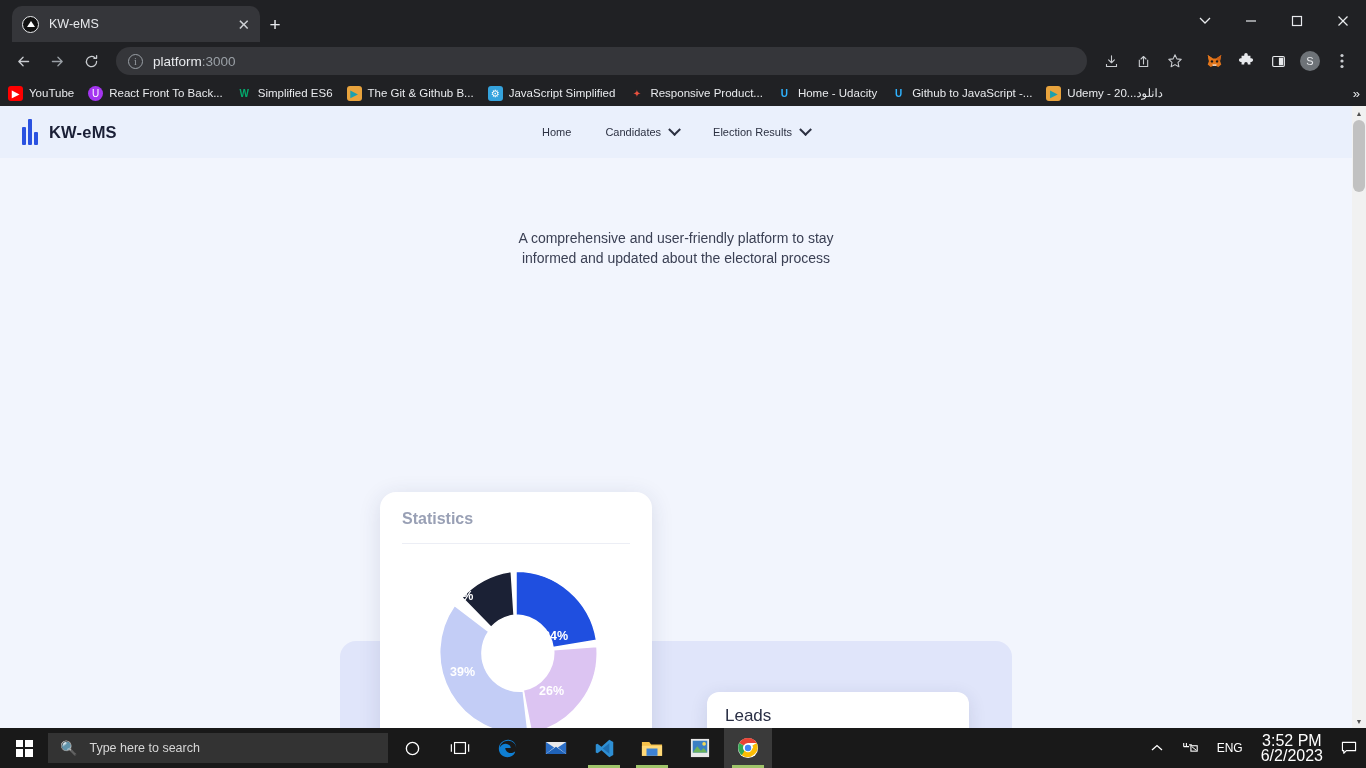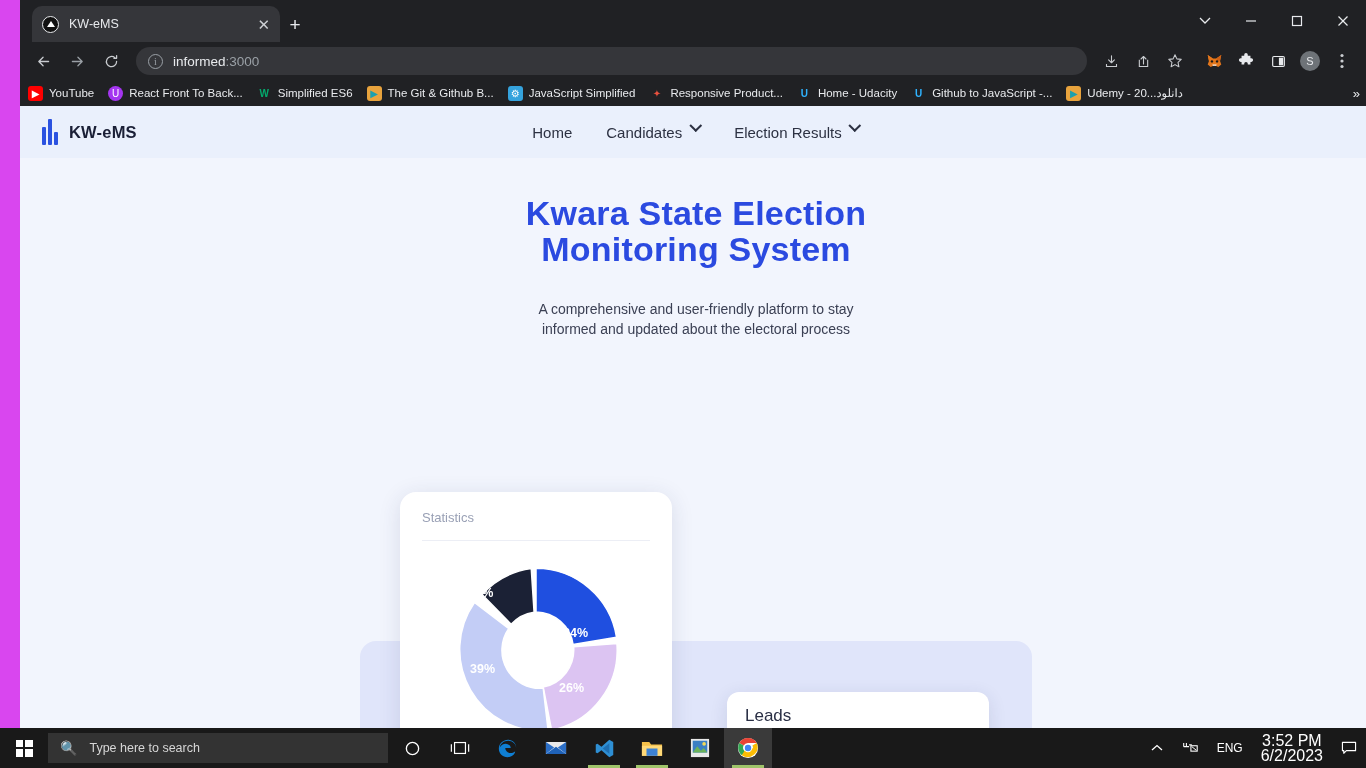--- a/index.html
+++ b/index.html
@@ -5,21 +5,21 @@
   * { box-sizing: border-box; margin: 0; padding: 0; }
   html, body {
     width: 1366px; height: 768px;
     overflow: hidden;
     font-family: "Liberation Sans", sans-serif;
     background: #000;
   }
   #screen { position: relative; width: 1366px; height: 768px; }
 
   
-  .browser { position: absolute; left:0; top:0; width:1366px; height:728px; background:#d946ef;padding-left:20px; }
+  .browser { position: absolute; left:0; top:0; width:1366px; height:728px; background:#d946ef; }
 
   
   .tabstrip { position: relative; height: 42px; background:#202124; }
   .tab {
     position:absolute; left:12px; top:6px; width:248px; height:36px;
     background:#35363a; border-radius:10px 10px 0 0;
     display:flex; align-items:center; padding: 0 10px;
   }
   .tab-fav {
     width:17px; height:17px; border-radius:50%;
@@ -81,21 +81,21 @@
     padding:0 22px; position:relative;
   }
   .brand { display:flex; align-items:center; }
   .brand-mark { display:flex; align-items:flex-end; height:26px; margin-right:9px; }
   .brand-mark i { display:block; width:4px; background:#2b52e0; border-radius:1px; margin-right:2px; }
   .brand-mark i:nth-child(1){ height:18px; }
   .brand-mark i:nth-child(2){ height:26px; }
   .brand-mark i:nth-child(3){ height:13px; }
   .brand-name { font-size:16.5px; font-weight:bold; color:#1a1f36; letter-spacing:.2px; }
   .navlinks { position:absolute; left:50%; transform:translateX(-50%); display:flex; align-items:center; gap:34px; }
-  .navlink { font-size:15px; color:#2c3142; display:flex; gap:9px; cursor:pointer; }
+  .navlink { font-size:11px; color:#2c3142; display:flex; align-items:center; gap:9px; cursor:pointer; }
   .chev { width:9px; height:9px; border-right:2px solid #2c3142; border-bottom:2px solid #2c3142;
       transform:rotate(45deg) translate(-2px,-2px); }
   .cta {
     margin-left:auto; background:#1f4fe0; color:#fff; font-size:15px;
     padding:10px 22px; border:none; border-radius:22px; cursor:pointer; font-weight:500;
   }
 
   .hero { text-align:center; padding-top:38px; }
   .hero h1 {
     font-size:34px; line-height:1.05; color:#2b4ae0; font-weight:bold; letter-spacing:.2px;
@@ -106,21 +106,21 @@
   .illus { position:absolute; left:0; top:0; width:1352px; height:622px; pointer-events:none; }
   .lav-panel {
     position:absolute; left:340px; top:535px; width:672px; height:200px;
     background:#e0e5fa; border-radius:16px;
   }
   .phone-card {
     position:absolute; left:380px; top:386px; width:272px; height:340px;
     background:#fff; border-radius:16px; box-shadow:0 4px 22px rgba(40,50,90,.13);
     padding:18px 22px 0 22px;
   }
-  .card-title { font-size:13px; color:#99a0b5; }
+  .card-title { font-size:16px; color:#99a0b5;font-weight:bold; }
   .card-rule { height:1px; background:#eceef5; margin-top:15px; }
   .donut-wrap { position:relative; width:190px; height:190px; margin:14px auto 0 auto; }
   .donut-label { position:absolute; font-size:12.5px; font-weight:bold; color:#fff; }
 
   .leads-card {
     position:absolute; left:707px; top:586px; width:262px; height:180px;
     background:#fff; border-radius:12px; box-shadow:0 4px 18px rgba(40,50,90,.12);
     padding:14px 18px 0 18px;
   }
   .leads-title { font-size:17px; color:#2a2f45; }
@@ -206,21 +206,21 @@
       </div>
       <div class="navbtn active">
         <svg width="17" height="17" viewBox="0 0 20 20">
             <path d="M16 10 A6 6 0 1 1 14 5.6" stroke="#c9ccd0" stroke-width="1.5" fill="none" stroke-linecap="round"></path>
             <path d="M16 3 L16 6.2 L12.8 6.2" stroke="#c9ccd0" stroke-width="1.5" fill="none" stroke-linecap="round" stroke-linejoin="round"></path>
           </svg>
       </div>
 
       <div class="omnibox">
         <span class="omni-info">i</span>
-        <span class="omni-text"><span>informed</span><span class="dim">:3000</span></span>
+        <span class="omni-text"><span>platform</span><span class="dim">:3000</span></span>
       </div>
 
       <div class="tb-icons">
         <div class="tbi">
           <svg width="15" height="15" viewBox="0 0 18 18">
               <path d="M9 2 V10 M5.5 7 L9 10.5 L12.5 7" stroke="#c9ccd0" stroke-width="1.3" fill="none" stroke-linecap="round" stroke-linejoin="round"></path>
               <path d="M3 12 V15 H15 V12" stroke="#c9ccd0" stroke-width="1.3" fill="none"></path>
             </svg>
         </div>
         <div class="tbi">
@@ -329,24 +329,20 @@
               <i class="chev"></i>
             </span>
             <span class="navlink">
               <span>Election Results</span>
               <i class="chev"></i>
             </span>
           </div>
         </div>
 
         <div class="hero">
-          <h1>
-            <span>Kwara State Election</span><br>
-            <span>Monitoring System</span>
-          </h1>
           <p>
             <span>A comprehensive and user-friendly platform to stay</span><br>
             <span>informed and updated about the electoral process</span>
           </p>
         </div>
 
         <div class="illus">
           <div class="lav-panel"></div>
 
           <div class="phone-card">

